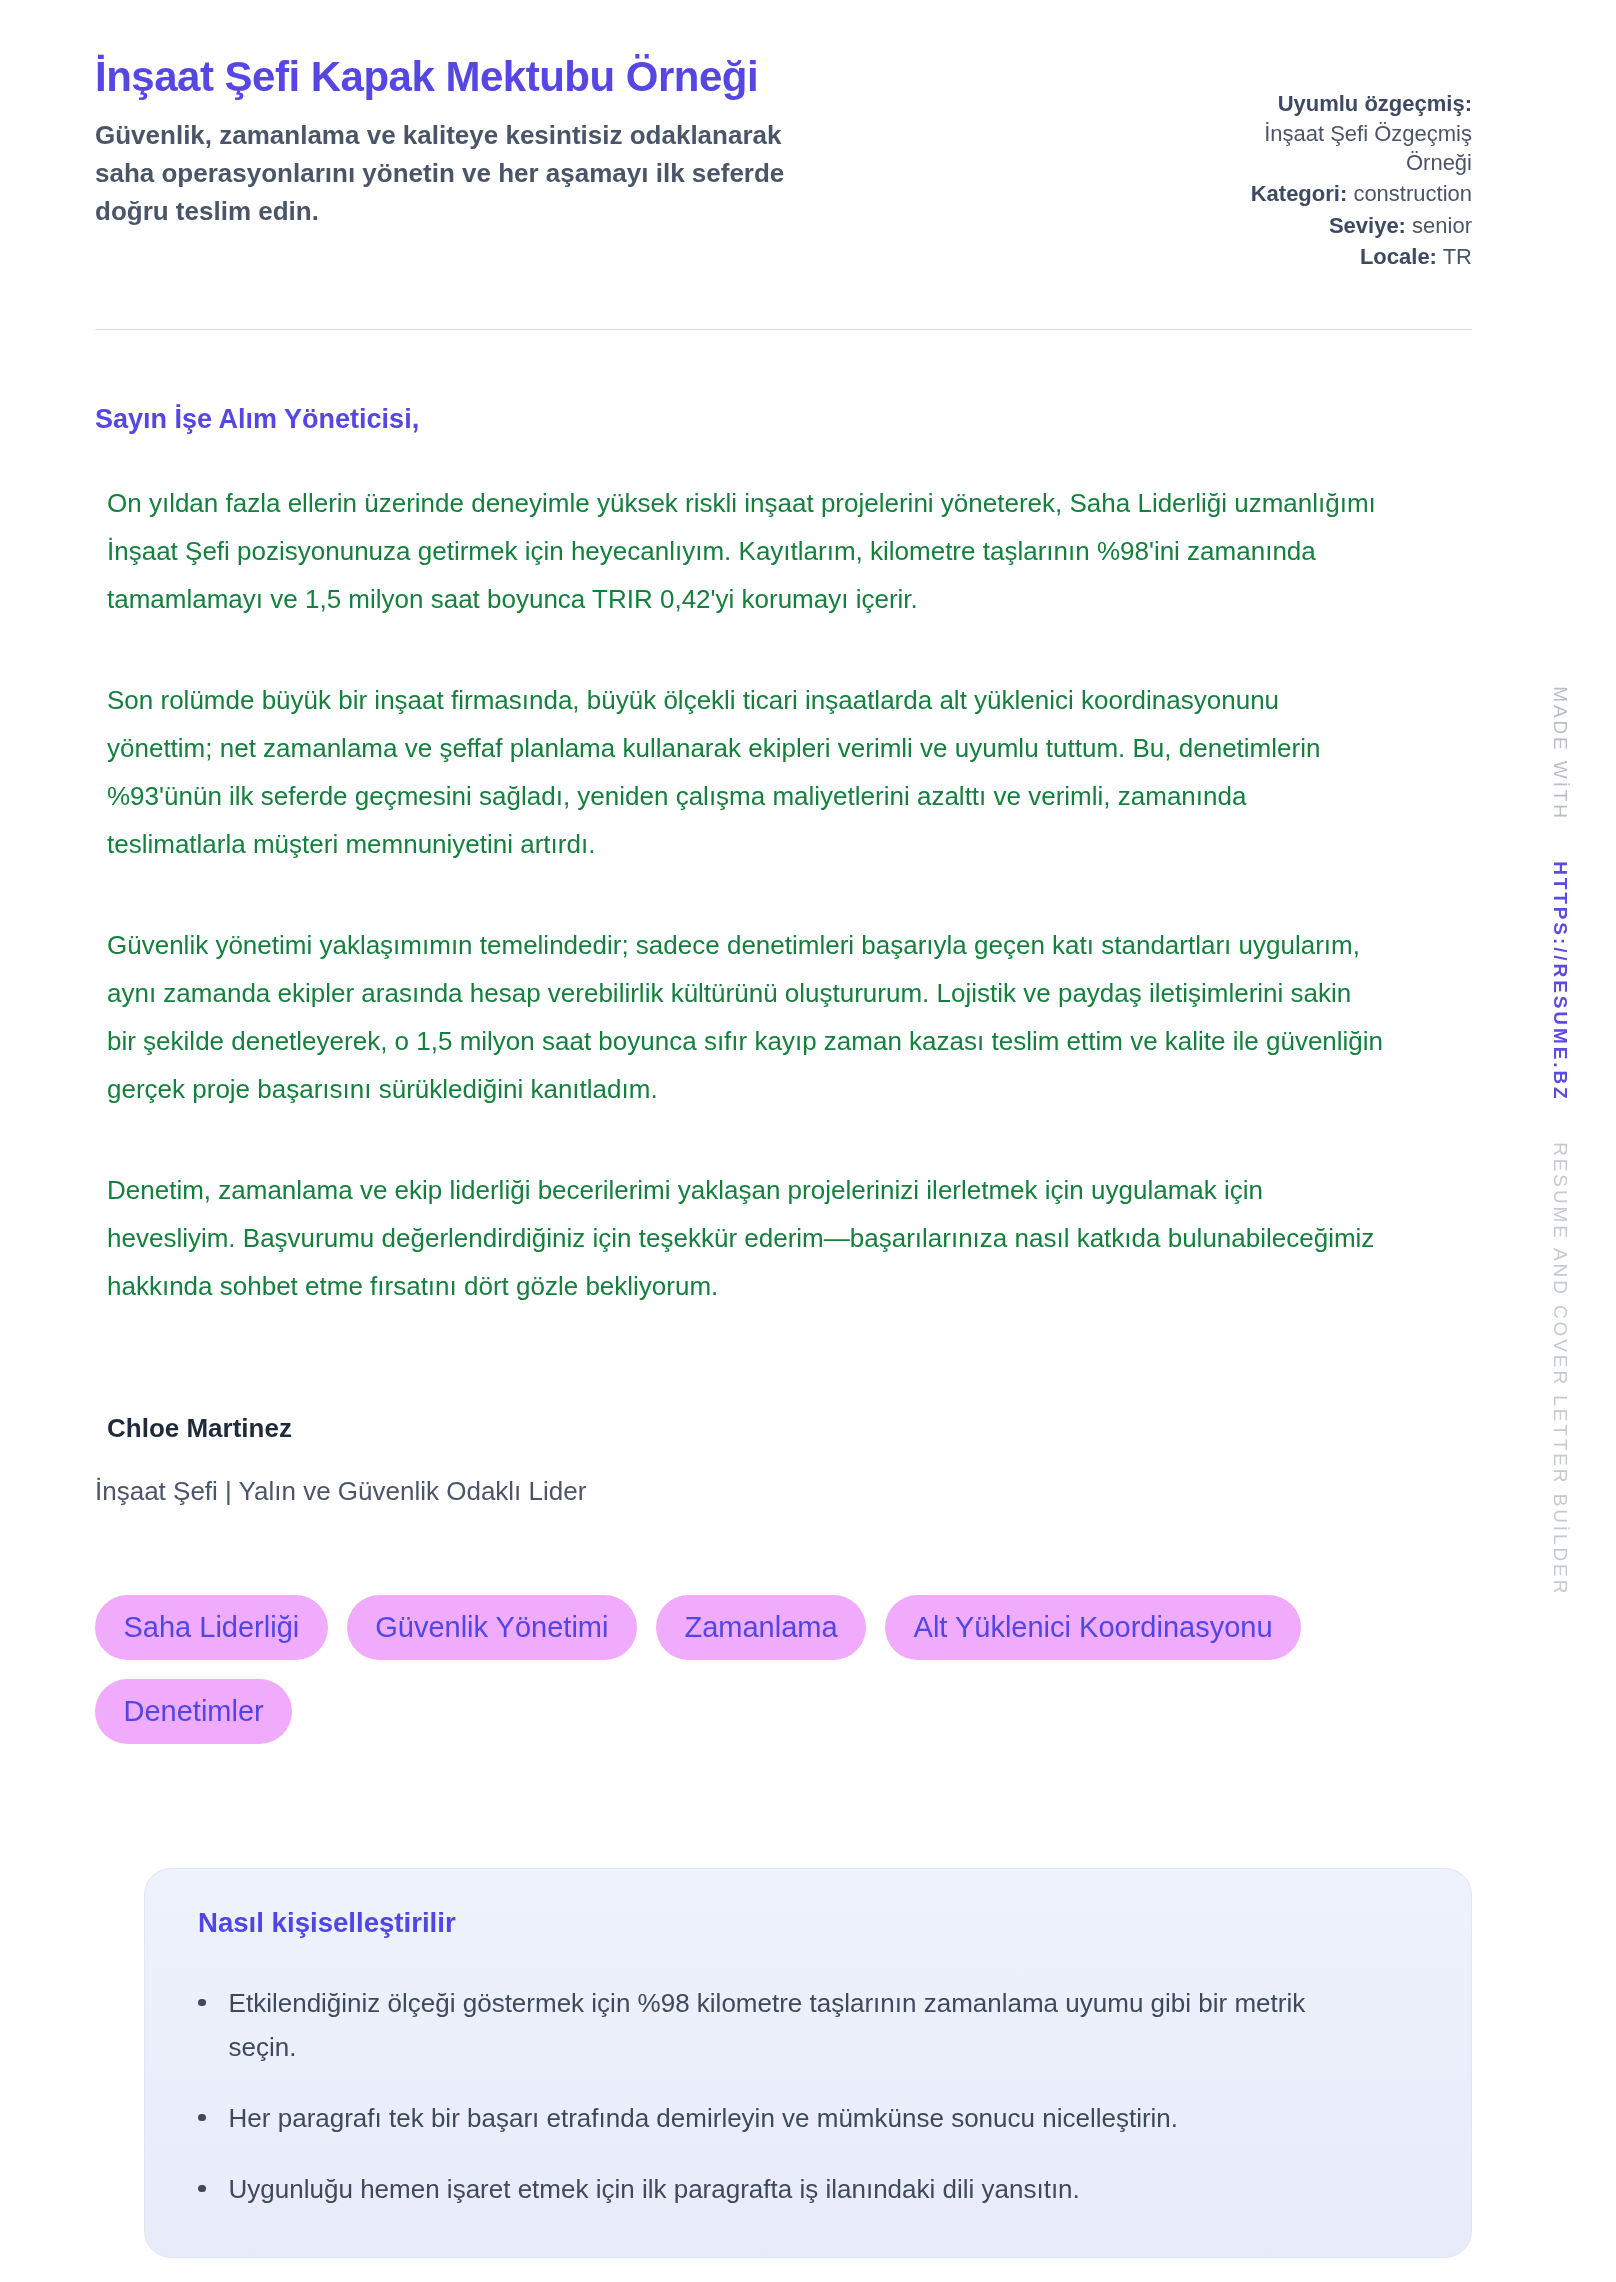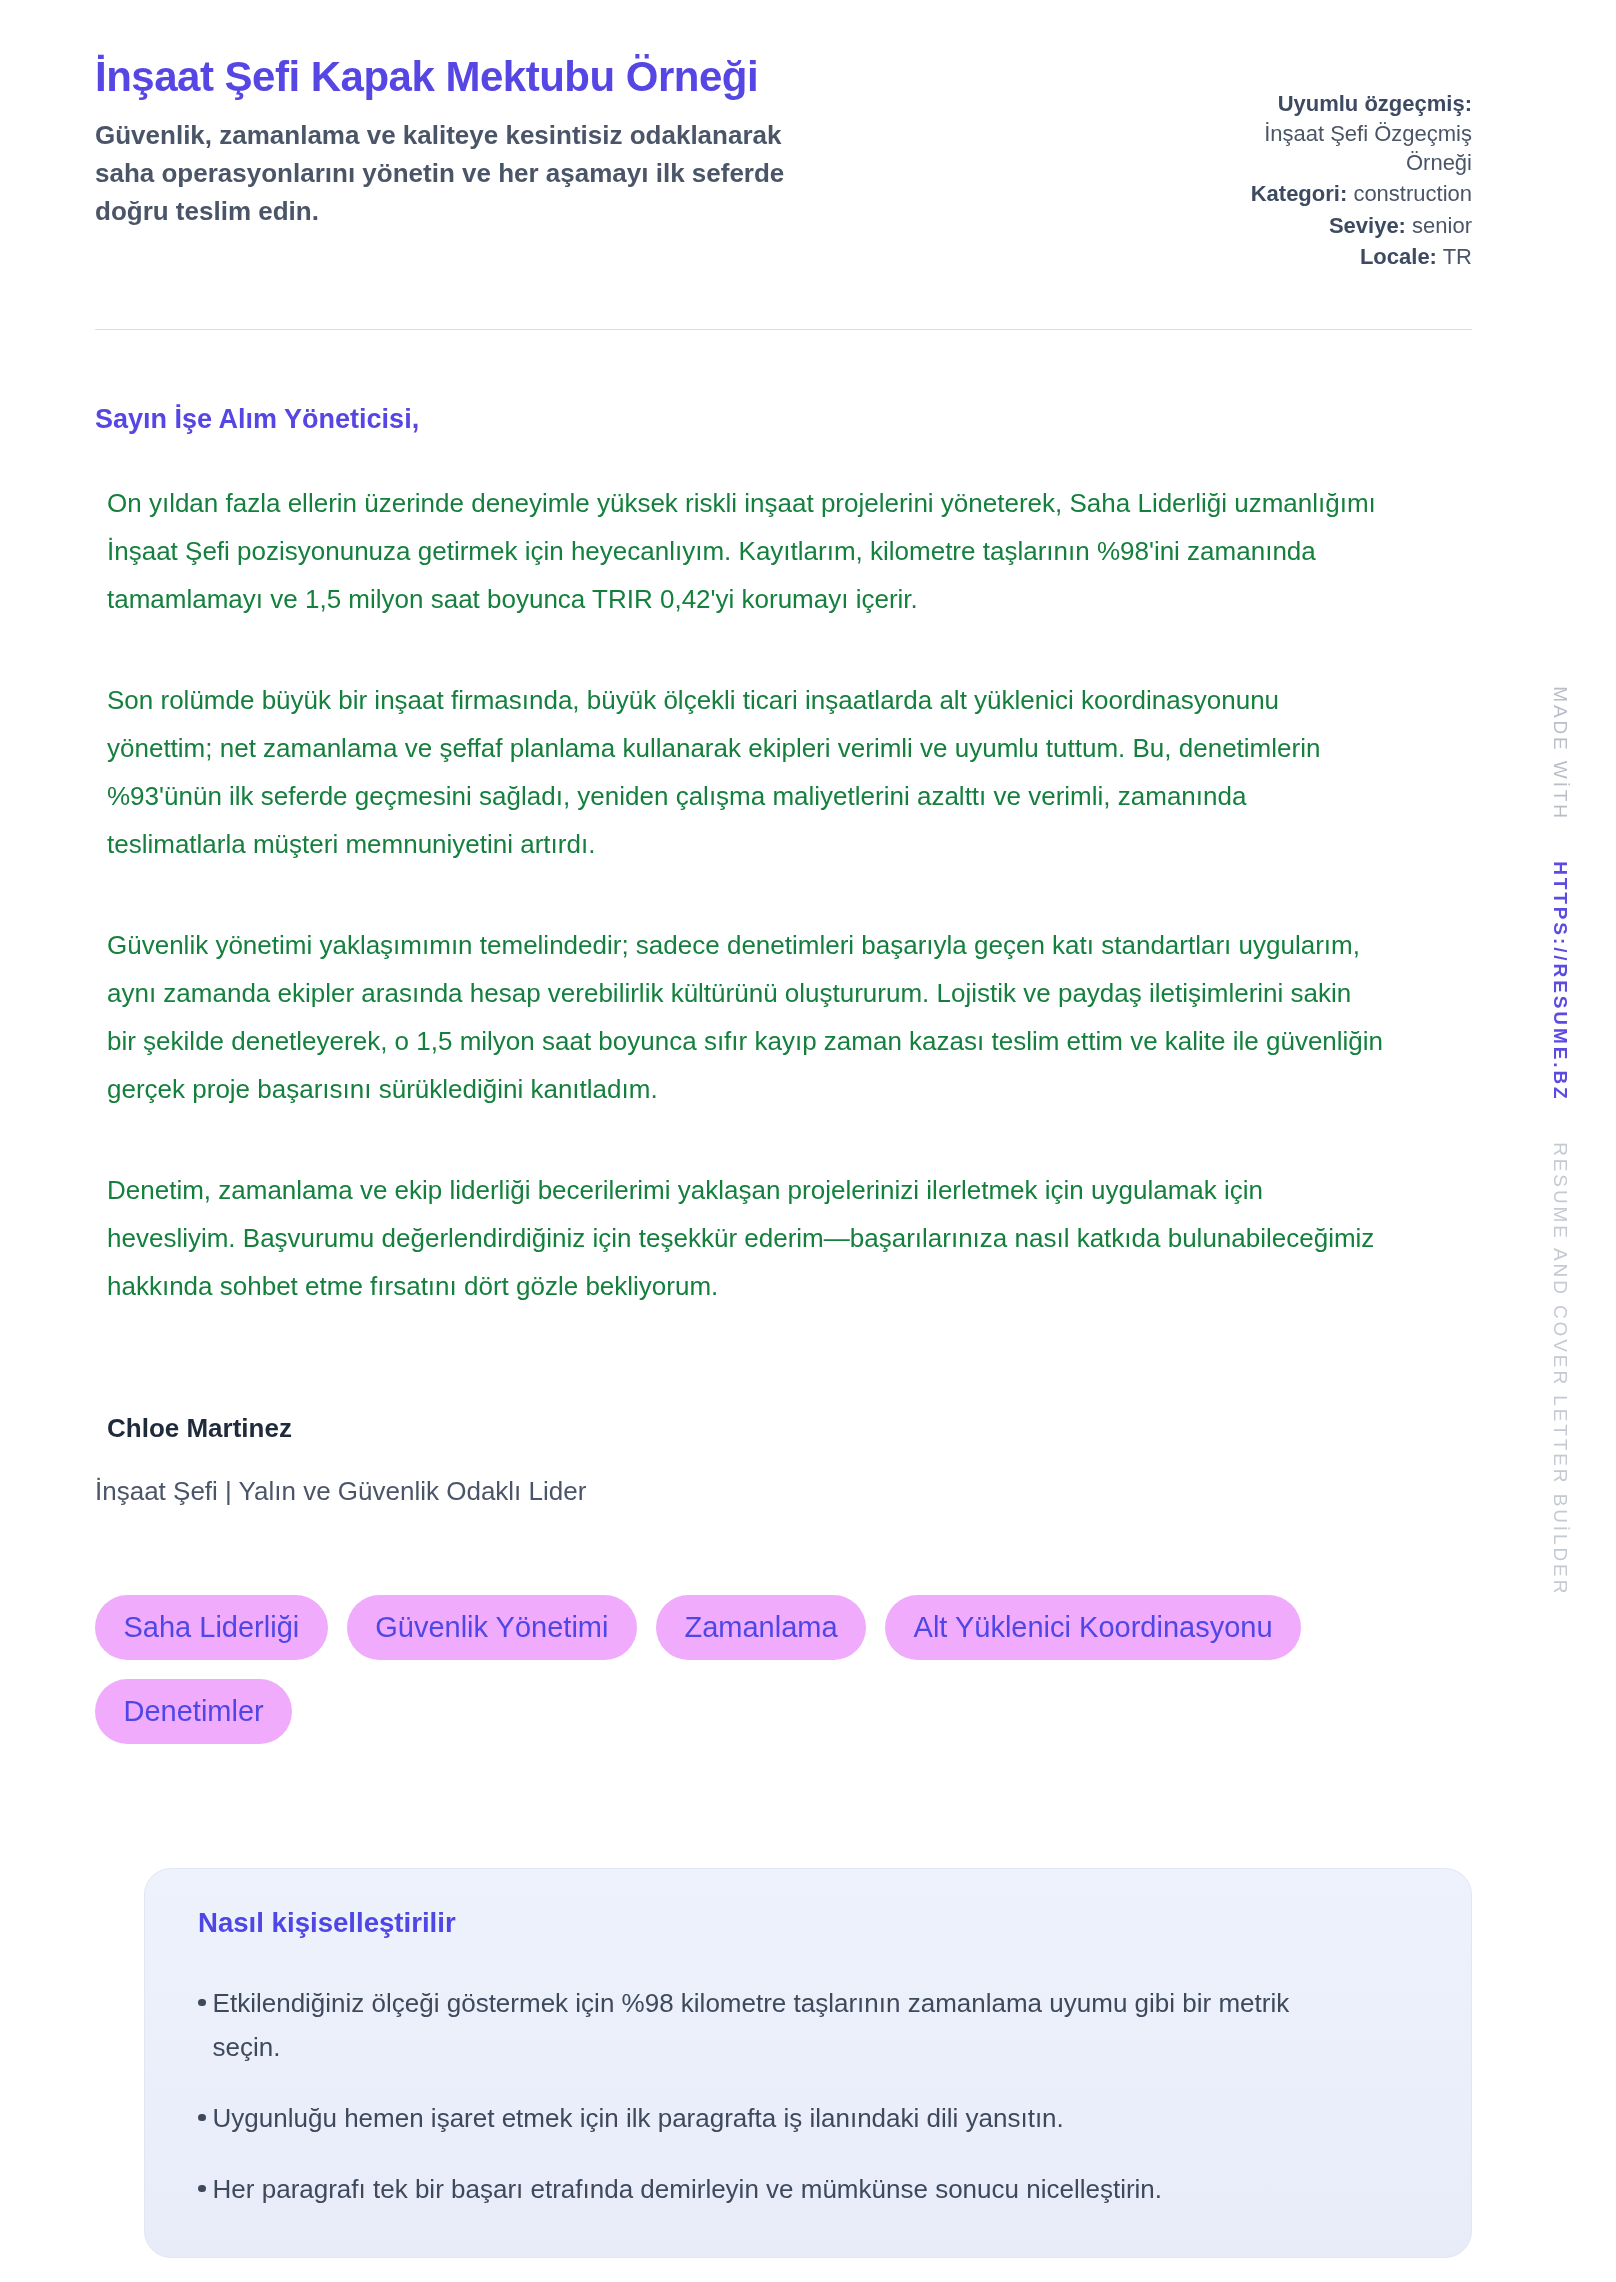--- a/index.html
+++ b/index.html
@@ -113,21 +113,21 @@
   }
   .tips-heading {
     margin: 0 0 42px 0;
     font-size: 27.6px;
     font-weight: 700;
     color: #4f46e5;
   }
   .tip {
     display: flex;
     align-items: flex-start;
-    gap: 7px;
+    gap: 23px;
     margin-bottom: 27px;
   }
   .tip:last-child { margin-bottom: 0; }
   .tip-dot {
     flex-shrink: 0;
     width: 7.6px;
     height: 7.6px;
     border-radius: 50%;
     background: #3e495c;
     margin-top: 18px;
@@ -210,25 +210,25 @@
   </div>
 
   <div class="tips-box">
     <h2 class="tips-heading">Nasıl kişiselleştirilir</h2>
     <div class="tip">
       <span class="tip-dot"></span>
       <span class="tip-text">Etkilendiğiniz ölçeği göstermek için %98 kilometre taşlarının zamanlama uyumu gibi bir metrik seçin.</span>
     </div>
     <div class="tip">
       <span class="tip-dot"></span>
-      <span class="tip-text">Uygunluğu hemen işaret etmek için ilk paragrafta iş ilanındaki dili yansıtın.</span>
+      <span class="tip-text">Her paragrafı tek bir başarı etrafında demirleyin ve mümkünse sonucu nicelleştirin.</span>
     </div>
     <div class="tip">
       <span class="tip-dot"></span>
-      <span class="tip-text">Her paragrafı tek bir başarı etrafında demirleyin ve mümkünse sonucu nicelleştirin.</span>
+      <span class="tip-text">Uygunluğu hemen işaret etmek için ilk paragrafta iş ilanındaki dili yansıtın.</span>
     </div>
   </div>
 
 </div>
 
 <div class="watermark">
   <span class="wm-seg">MADE WİTH</span>
   <span class="wm-seg wm-link">HTTPS://RESUME.BZ</span>
   <span class="wm-seg wm-tail">RESUME AND COVER LETTER BUİLDER</span>
 </div>

